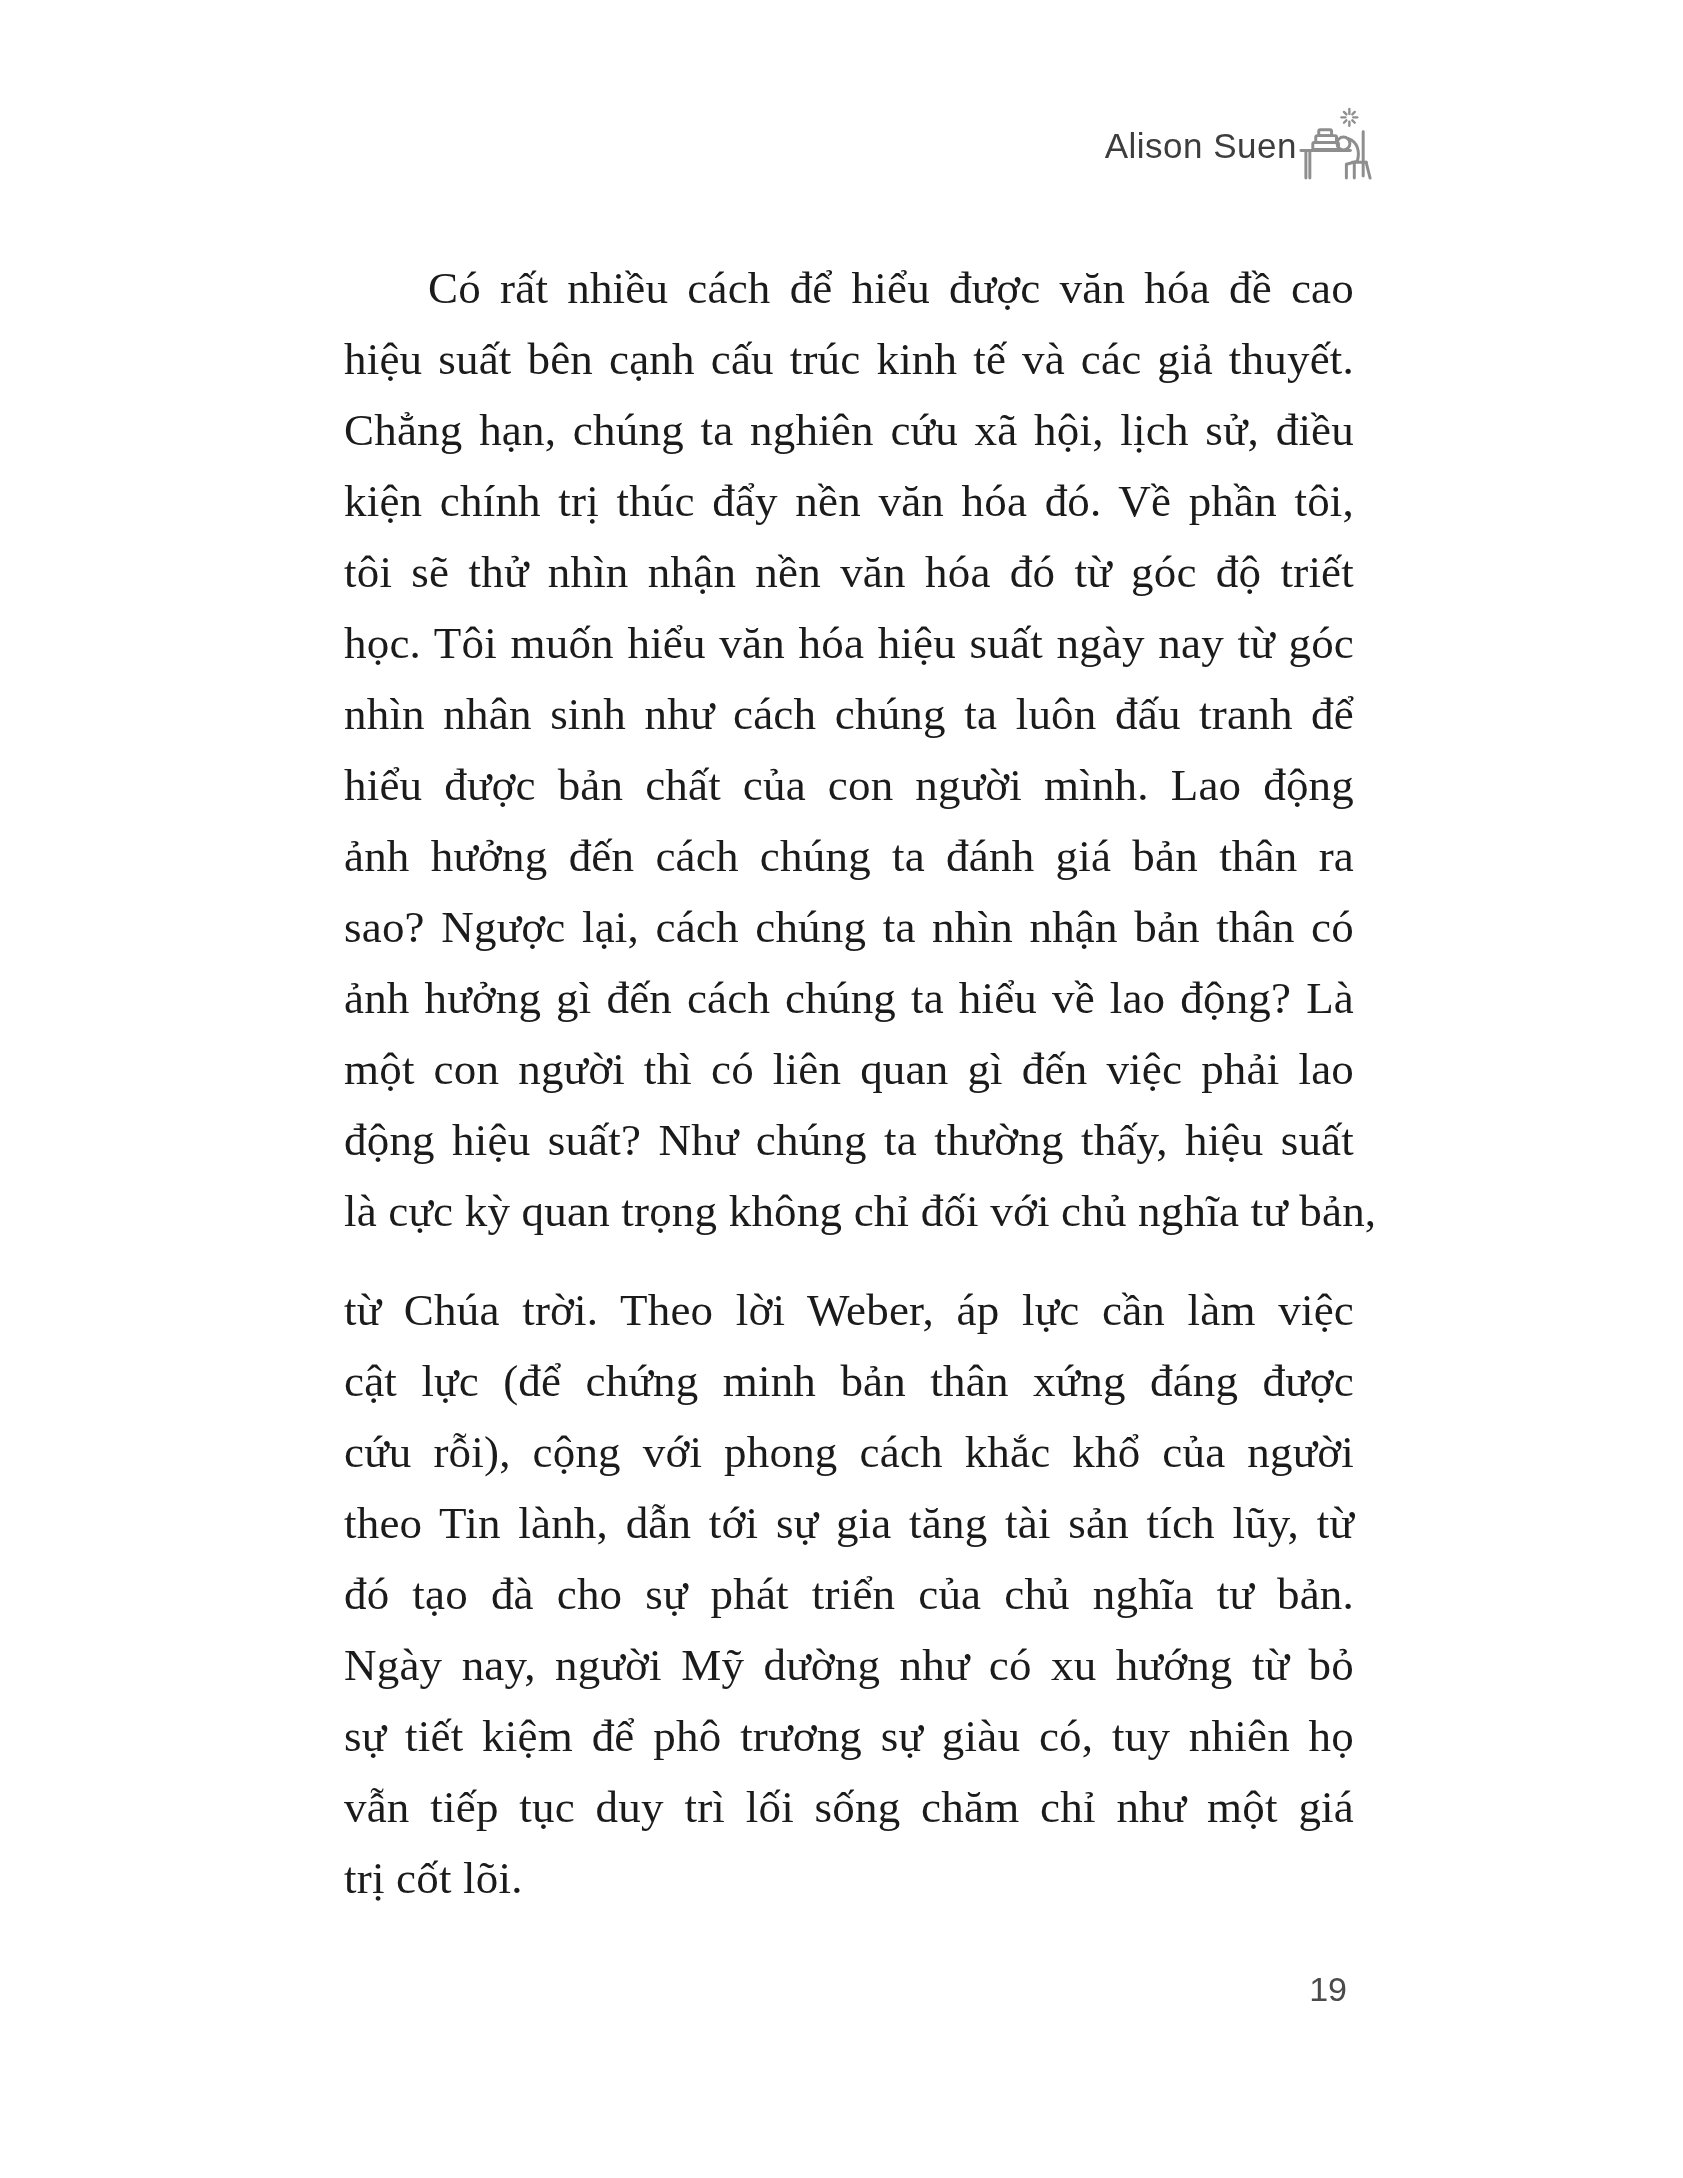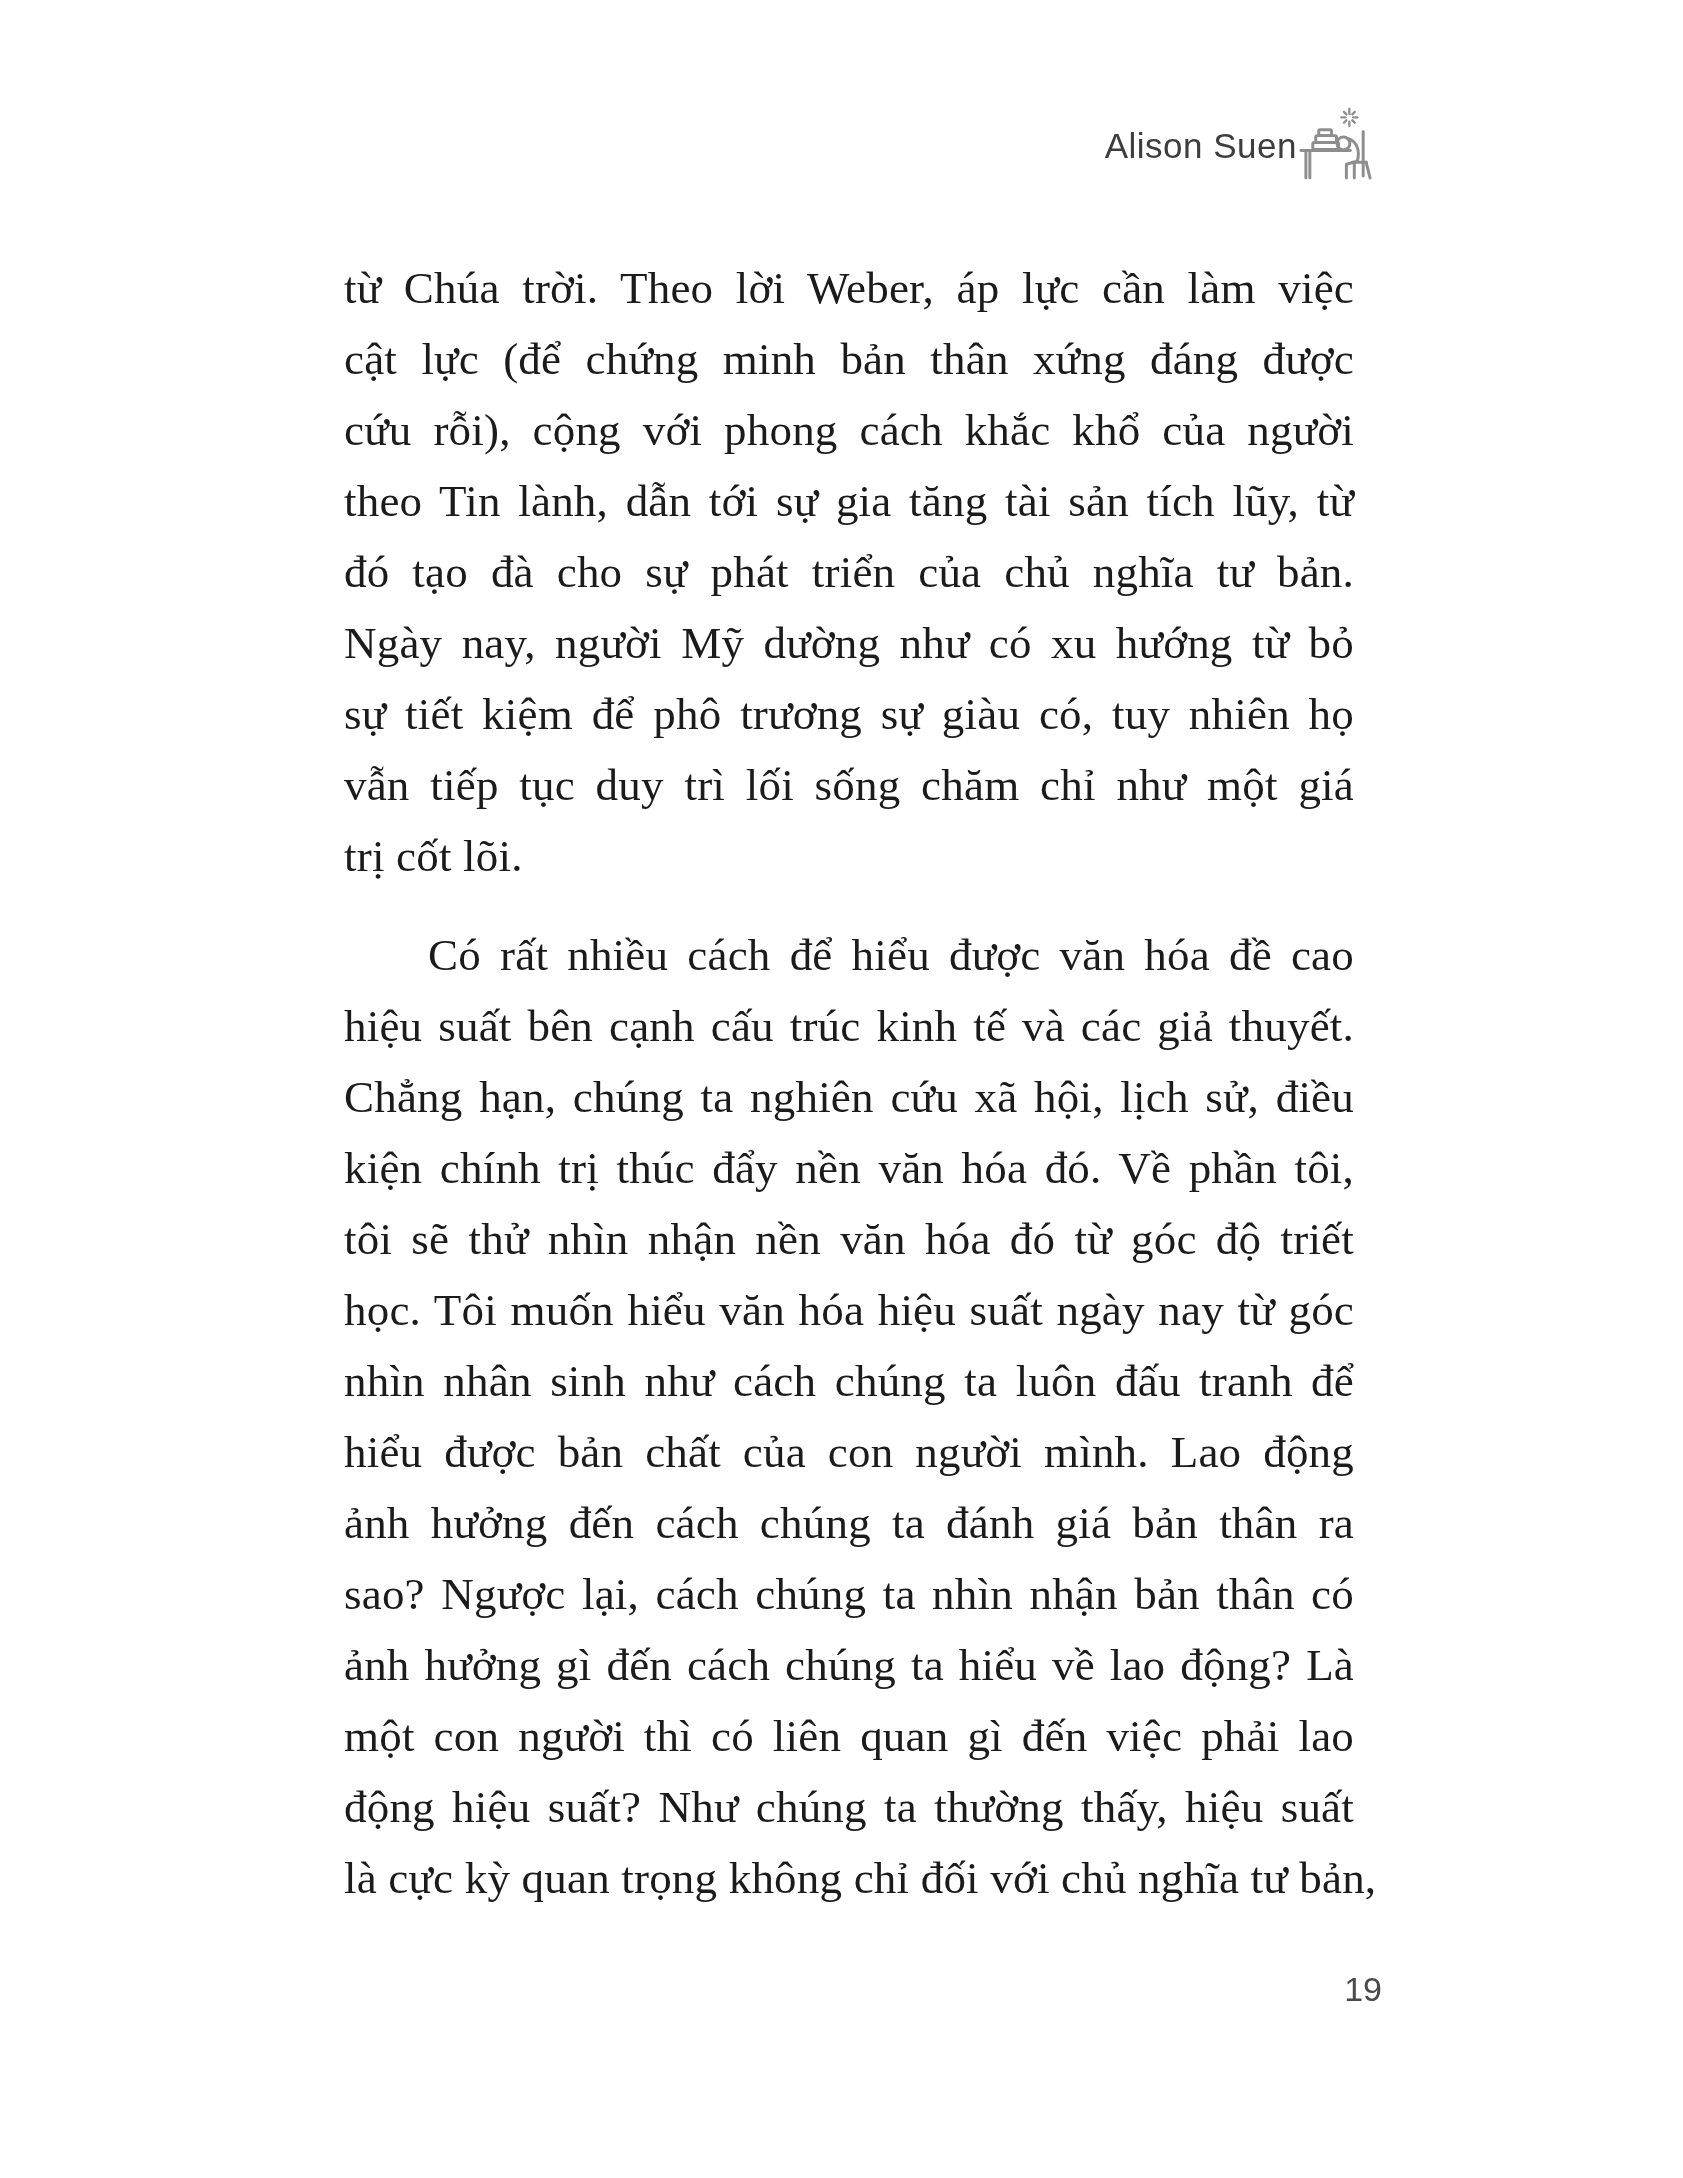--- a/index.html
+++ b/index.html
@@ -59,21 +59,21 @@
     text-align-last: left;
   }
   .line.indent {
     padding-left: 84px;
   }
 
   
   .page-number {
     position: absolute;
     top: 1970px;
-    right: 301px;
+    right: 336px;
     font-family: "Liberation Sans", "DejaVu Sans", sans-serif;
     font-weight: 300;
     font-size: 34px;
     color: #4a4a4a;
   }
 </style>
 </head>
 <body>
 
 <div class="page">
@@ -108,44 +108,44 @@
 
       <line x1="67" y1="27" x2="67" y2="72"></line>
       <line x1="56" y1="58" x2="70" y2="58"></line>
       <line x1="70" y1="58" x2="74" y2="74"></line>
       <line x1="58" y1="58" x2="58" y2="74"></line>
     </svg>
   </div>
 
   <div class="text-block">
     <div class="para">
-      <div class="line">từ Chúa trời. Theo lời Weber, áp lực cần làm việc</div>
-      <div class="line">cật lực (để chứng minh bản thân xứng đáng được</div>
-      <div class="line">cứu rỗi), cộng với phong cách khắc khổ của người</div>
-      <div class="line">theo Tin lành, dẫn tới sự gia tăng tài sản tích lũy, từ</div>
-      <div class="line">đó tạo đà cho sự phát triển của chủ nghĩa tư bản.</div>
-      <div class="line">Ngày nay, người Mỹ dường như có xu hướng từ bỏ</div>
-      <div class="line">sự tiết kiệm để phô trương sự giàu có, tuy nhiên họ</div>
-      <div class="line">vẫn tiếp tục duy trì lối sống chăm chỉ như một giá</div>
-      <div class="line endline">trị cốt lõi.</div>
-    </div>
-    <div class="para">
       <div class="line indent">Có rất nhiều cách để hiểu được văn hóa đề cao</div>
       <div class="line">hiệu suất bên cạnh cấu trúc kinh tế và các giả thuyết.</div>
       <div class="line">Chẳng hạn, chúng ta nghiên cứu xã hội, lịch sử, điều</div>
       <div class="line">kiện chính trị thúc đẩy nền văn hóa đó. Về phần tôi,</div>
       <div class="line">tôi sẽ thử nhìn nhận nền văn hóa đó từ góc độ triết</div>
       <div class="line">học. Tôi muốn hiểu văn hóa hiệu suất ngày nay từ góc</div>
       <div class="line">nhìn nhân sinh như cách chúng ta luôn đấu tranh để</div>
       <div class="line">hiểu được bản chất của con người mình. Lao động</div>
       <div class="line">ảnh hưởng đến cách chúng ta đánh giá bản thân ra</div>
       <div class="line">sao? Ngược lại, cách chúng ta nhìn nhận bản thân có</div>
       <div class="line">ảnh hưởng gì đến cách chúng ta hiểu về lao động? Là</div>
       <div class="line">một con người thì có liên quan gì đến việc phải lao</div>
       <div class="line">động hiệu suất? Như chúng ta thường thấy, hiệu suất</div>
       <div class="line">là cực kỳ quan trọng không chỉ đối với chủ nghĩa tư bản,</div>
     </div>
+    <div class="para">
+      <div class="line">từ Chúa trời. Theo lời Weber, áp lực cần làm việc</div>
+      <div class="line">cật lực (để chứng minh bản thân xứng đáng được</div>
+      <div class="line">cứu rỗi), cộng với phong cách khắc khổ của người</div>
+      <div class="line">theo Tin lành, dẫn tới sự gia tăng tài sản tích lũy, từ</div>
+      <div class="line">đó tạo đà cho sự phát triển của chủ nghĩa tư bản.</div>
+      <div class="line">Ngày nay, người Mỹ dường như có xu hướng từ bỏ</div>
+      <div class="line">sự tiết kiệm để phô trương sự giàu có, tuy nhiên họ</div>
+      <div class="line">vẫn tiếp tục duy trì lối sống chăm chỉ như một giá</div>
+      <div class="line endline">trị cốt lõi.</div>
+    </div>
   </div>
 
   <div class="page-number">19</div>
 
 </div>
 
 
 </body></html>

